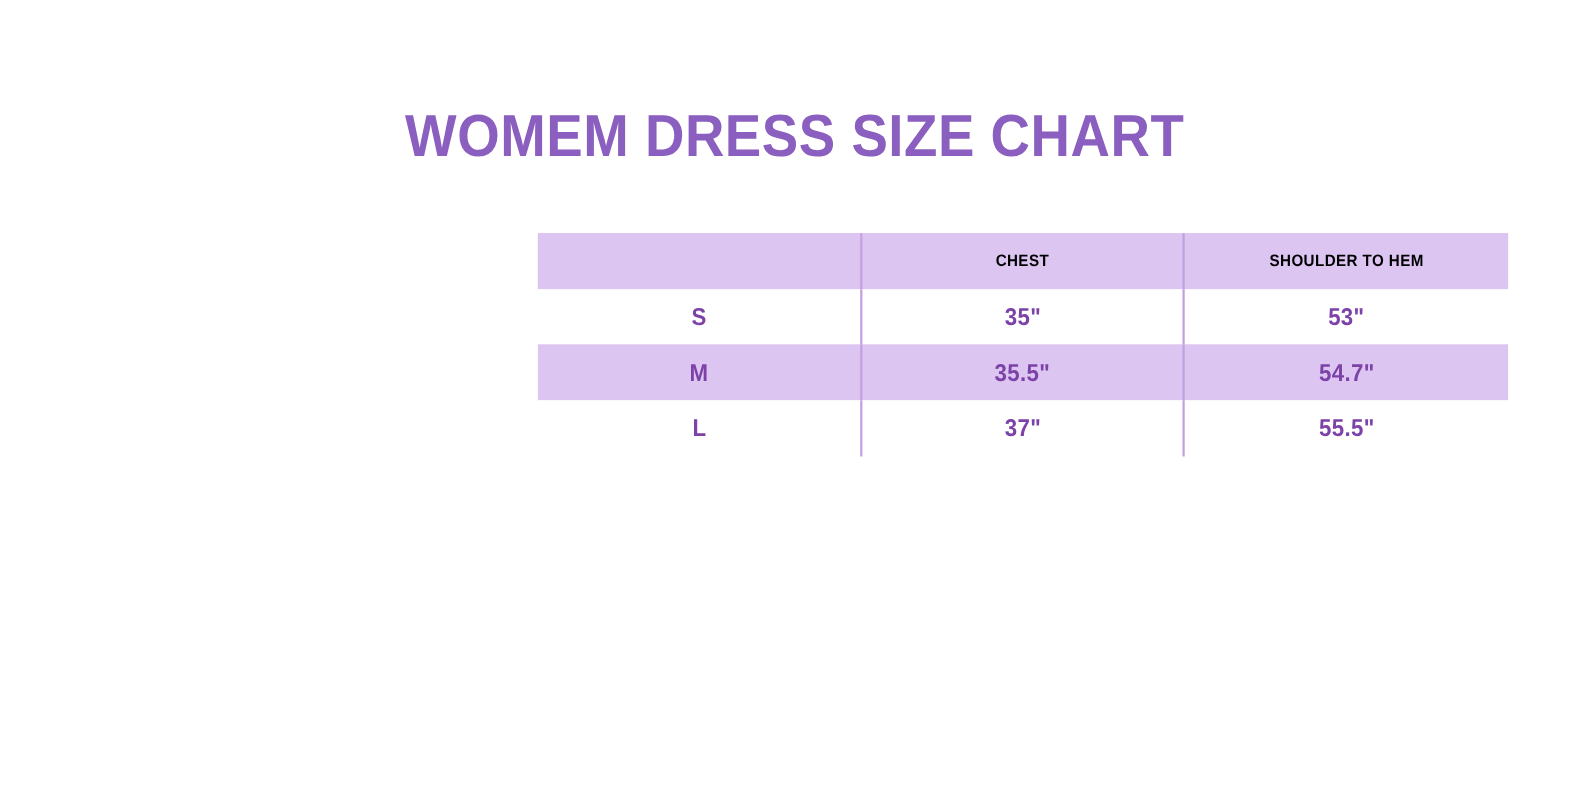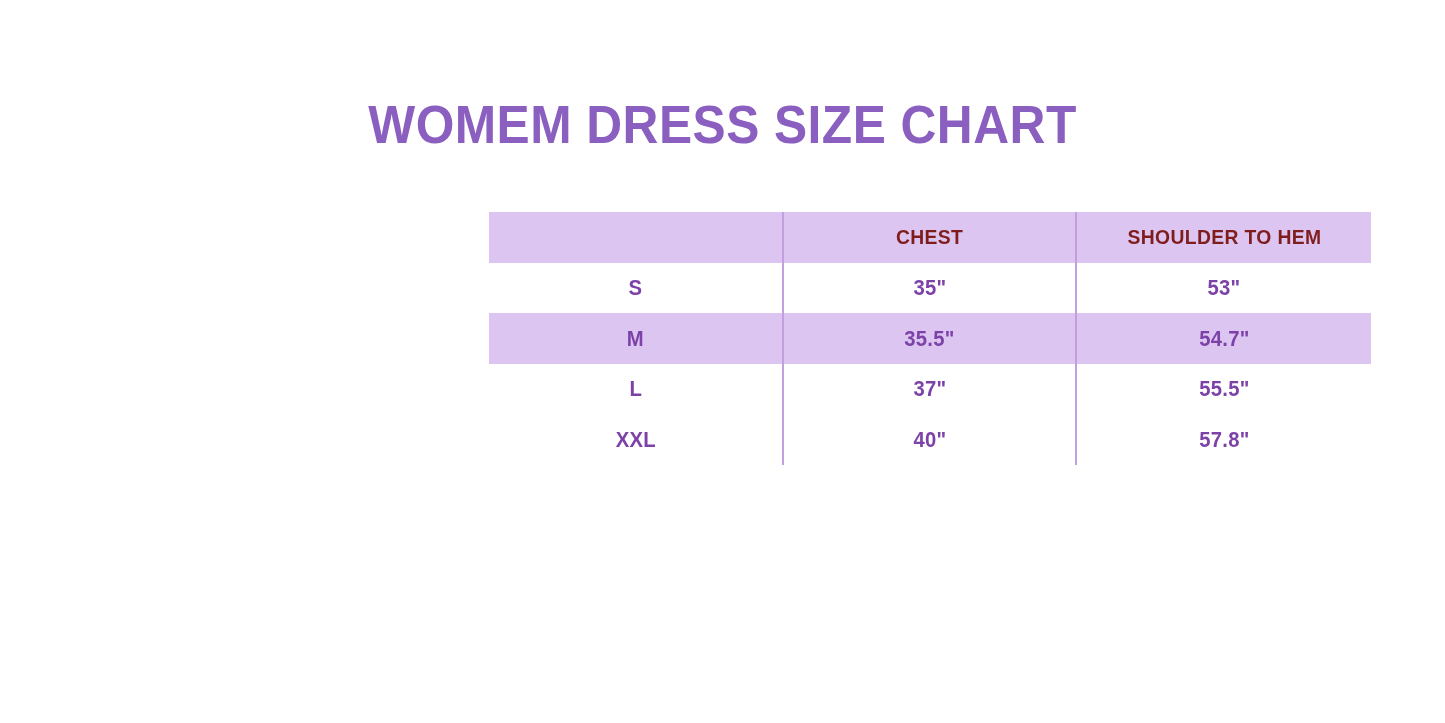--- a/index.html
+++ b/index.html
@@ -69,22 +69,22 @@
 
   .row-band {
     background: #ddc5f2;
   }
   .row-plain {
     background: #ffffff;
   }
 
   .header-row th {
     background: #ddc5f2;
-    color: #7f1d1d;
-    font-size: 21px;
+    color: #000000;
+    font-size: 15px;
     letter-spacing: 0.4px;
   }
   .header-row th > span {
     display: inline-block;
     transform: scaleX(0.92);
   }
 
   .cell-text {
     display: inline-block;
     color: #7c42a8;
@@ -147,26 +147,15 @@
       </td>
       <td class="divider-left">
         <span class="cell-text">37"</span>
       </td>
       <td class="divider-left">
         <span class="cell-text">55.5"</span>
       </td>
     </tr>
 
 
-    <tr class="row-plain">
-      <td>
-        <span class="cell-text">XXL</span>
-      </td>
-      <td class="divider-left">
-        <span class="cell-text">40"</span>
-      </td>
-      <td class="divider-left">
-        <span class="cell-text">57.8"</span>
-      </td>
-    </tr>
 
   </tbody>
 </table>
 
 </body></html>

